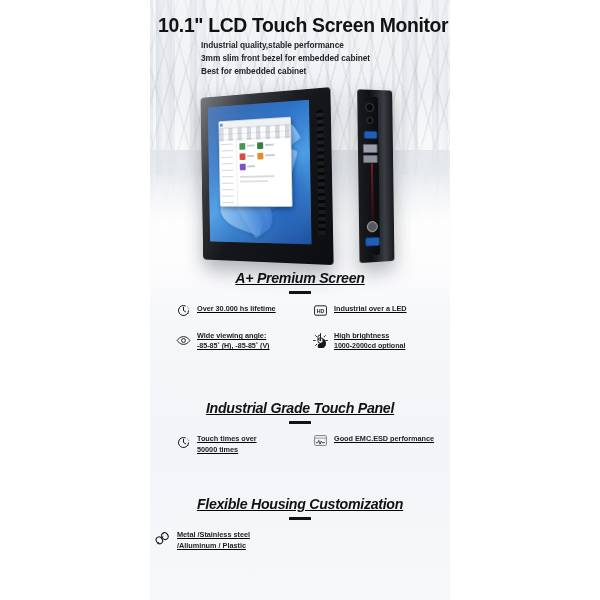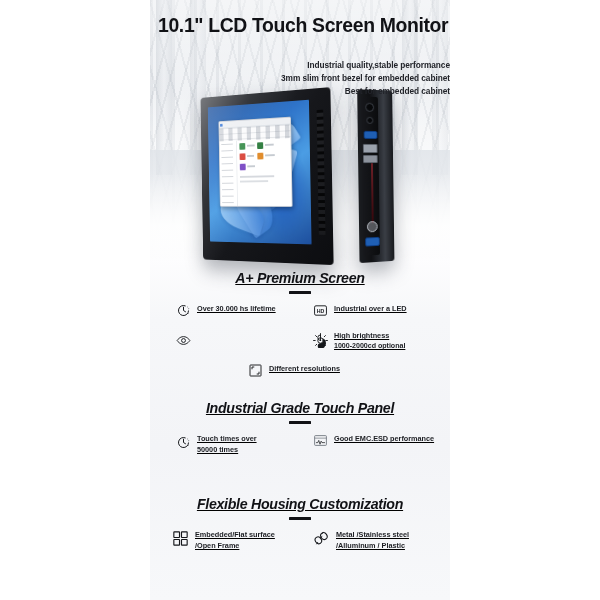--- a/index.html
+++ b/index.html
@@ -53,21 +53,21 @@
     background: linear-gradient(to bottom, #fdfdfe 0%, #f6f7f9 18%, #f3f4f7 55%, #f7f8fa 100%);
   }
 
   
   .header { position:absolute; left:0; top:14px; width:300px; z-index:5; }
   .title {
     font-size: 19.4px; font-weight: 700; color:#111216;
     letter-spacing:-0.35px; line-height: 1.18;
     padding-left: 8px; white-space: nowrap;
   }
-  .subtitle-block { margin-top: 22px; padding-left: 51px; text-align: right; }
+  .subtitle-block { margin-top: 2px; padding-left: 51px; }
   .subtitle-line {
     font-size: 8.3px; font-weight: 700; color:#22242a;
     line-height: 1.58; letter-spacing: -0.05px; white-space: nowrap;
   }
 
   
   .photo { position:absolute; left:0; top:82px; width:300px; height:190px; z-index:4; }
 
   .mon-front {
     position:absolute; left:32px; top:5px; width:150px; height:178px;
@@ -277,49 +277,42 @@
         </div>
 
         <div class="row" style="margin-bottom:11px">
           <div class="cell" style="width:150px;padding-left:26px">
             <span class="ic" style="margin-top:3px">
               <svg width="15" height="15" viewBox="0 0 24 24" fill="none" stroke="#15171b" stroke-width="1.5">
                 <path d="M1.8 12S5.6 5.8 12 5.8 22.2 12 22.2 12 18.4 18.2 12 18.2 1.8 12 1.8 12z"></path>
                 <circle cx="12" cy="12" r="3.1"></circle>
               </svg>
             </span>
+            <span>
+              <div class="txt">Wide viewing angle:</div>
+              <div class="txt txt-sm">-85-85˚ (H), -85-85˚ (V)</div>
+            </span>
           </div>
           <div class="cell" style="width:150px">
             <span class="ic" style="margin-top:3px">
               <svg width="15" height="15" viewBox="0 0 24 24" stroke="#15171b" stroke-width="1.5" stroke-linecap="round">
                 <path d="M12 12a4.4 4.4 0 0 1 0-8.8V12z" fill="none"></path>
                 <path d="M12 3.2a4.4 4.4 0 0 1 0 8.8 4.4 4.4 0 0 0 0 8.8 4.4 4.4 0 0 0 0-17.6z" fill="#15171b" stroke="none" transform="translate(0,4.4) scale(1,0.999)"></path>
                 <circle cx="12" cy="12" r="4.4" fill="none"></circle>
                 <path d="M12 12 L12 12"></path>
                 <path d="M12 0.9v2.6M12 20.5v2.6M0.9 12h2.6M20.5 12h2.6M4.1 4.1l1.9 1.9M18 18l1.9 1.9M19.9 4.1L18 6M6 18l-1.9 1.9"></path>
               </svg>
             </span>
             <span>
               <div class="txt">High brightness</div>
               <div class="txt txt-sm">1000-2000cd optional</div>
             </span>
           </div>
         </div>
 
-        <div class="row">
-          <div class="cell" style="width:300px;padding-left:98px">
-            <span class="ic">
-              <svg width="15" height="15" viewBox="0 0 24 24" fill="none" stroke="#15171b" stroke-width="1.5">
-                <rect x="3.2" y="3.2" width="17.6" height="17.6" rx="0.8"></rect>
-                <path d="M6.4 9.4V6.4h3M17.6 14.6v3h-3" stroke-linecap="round"></path>
-              </svg>
-            </span>
-            <span class="txt">Different resolutions</span>
-          </div>
-        </div>
 
       </div>
     </div>
 
     <div class="section" style="top:400px">
       <div class="sec-title">Industrial Grade Touch Panel</div>
       <div class="sec-rule"></div>
       <div class="rows">
 
         <div class="row" style="margin-bottom:1px">
@@ -353,34 +346,20 @@
 
       </div>
     </div>
 
     <div class="section" style="top:496px">
       <div class="sec-title">Flexible Housing Customization</div>
       <div class="sec-rule"></div>
       <div class="rows">
 
         <div class="row" style="margin-bottom:10px">
-          <div class="cell" style="width:150px;padding-left:22px">
-            <span class="ic" style="margin-top:1px">
-              <svg width="17" height="17" viewBox="0 0 24 24" fill="none" stroke="#15171b" stroke-width="1.6">
-                <rect x="2.6" y="2.6" width="8" height="8" rx="0.6"></rect>
-                <rect x="13.4" y="2.6" width="8" height="8" rx="0.6"></rect>
-                <rect x="2.6" y="13.4" width="8" height="8" rx="0.6"></rect>
-                <rect x="13.4" y="13.4" width="8" height="8" rx="0.6"></rect>
-              </svg>
-            </span>
-            <span>
-              <div class="txt">Embedded/Flat surface</div>
-              <div class="txt">/Open Frame</div>
-            </span>
-          </div>
           <div class="cell" style="width:150px;padding-left:4px">
             <span class="ic" style="margin-top:1px">
               <svg width="17" height="17" viewBox="0 0 24 24" fill="none" stroke="#15171b" stroke-width="1.5">
                 <ellipse cx="7.6" cy="14.6" rx="4.3" ry="5" transform="rotate(-34 7.6 14.6)"></ellipse>
                 <ellipse cx="15.4" cy="8.6" rx="4.3" ry="5" transform="rotate(-34 15.4 8.6)"></ellipse>
                 <path d="M9.9 11.4l3.2-2.4" stroke-width="1.3"></path>
                 <path d="M5.2 19.6l1.4-2.1M14.2 3.2l-1.5 2.2" stroke-linecap="round" stroke-width="1.3"></path>
               </svg>
             </span>
             <span>

